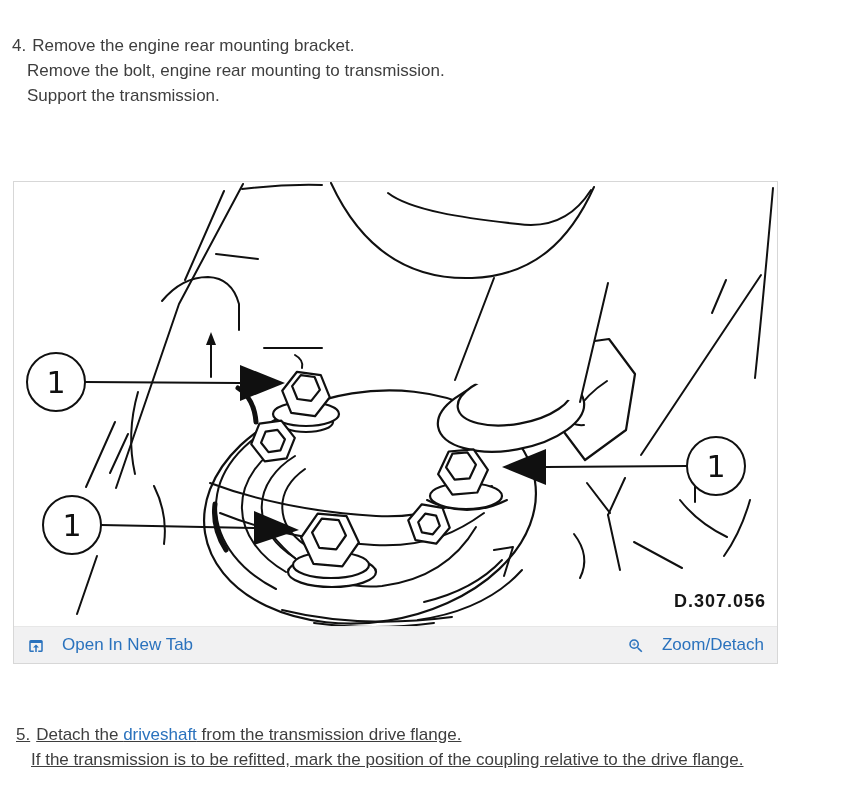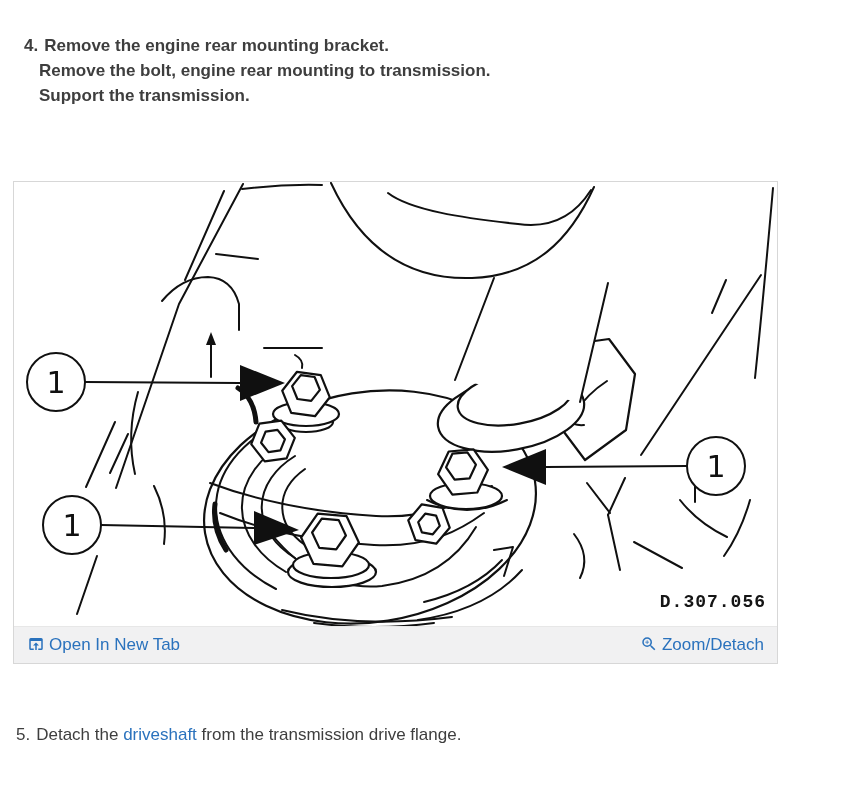--- a/index.html
+++ b/index.html
@@ -1,34 +1,34 @@
 <!DOCTYPE html>
 <html><head>
 <meta charset="utf-8">
 <style>
   html,body{margin:0;padding:0;background:#ffffff;}
   .page{position:relative;width:861px;height:788px;background:#ffffff;overflow:hidden;
         font-family:"Liberation Sans","DejaVu Sans",sans-serif;color:#3e3e3e;}
   .step{position:absolute;font-size:17px;line-height:25px;color:#3e3e3e;}
-  .step4{left:24px;top:33px;font-weight:bold;}
-  .step5{left:16px;top:722px;}
+  .step4{left:12px;top:33px;}
+  .step5{left:16px;top:722px;text-decoration:underline;}
   .step .line{white-space:nowrap;}
   .step .indent{padding-left:15px;}
   .step .num{margin-right:6px;}
   .inline-link{color:#2a72bd;text-decoration:none;cursor:pointer;}
   
   .figure-panel{position:absolute;left:13px;top:181px;width:765px;box-sizing:border-box;
                 border:1px solid #d7d7d7;background:#ffffff;}
   .figure-image{position:relative;width:763px;height:444px;background:#ffffff;}
   .figure-image svg{display:block;}
-  .ref-code{position:absolute;right:11px;bottom:14px;font-family:Liberation Mono, monospace;
+  .ref-code{position:absolute;right:11px;bottom:14px;font-family:Liberation Sans, sans-serif;
             font-weight:bold;font-size:18px;letter-spacing:1px;color:#151515;}
   .figure-toolbar{height:36px;background:#f1f1f2;border-top:1px solid #e7e7e7;
                   display:flex;align-items:center;justify-content:space-between;padding:0 13px;}
-  .tool-link{display:inline-flex;align-items:flex-start;gap:4px;font-size:17px;color:#2a72bd;
+  .tool-link{display:inline-flex;align-items:flex-end;gap:17px;font-size:17px;color:#2a72bd;
              text-decoration:none;cursor:pointer;}
   .tool-icon{display:inline-flex;align-items:center;}
   .tool-icon svg{display:block;}
   
   .ink{stroke:#101010;stroke-width:2;fill:none;stroke-linecap:round;stroke-linejoin:round;}
   .ink-thick{stroke:#101010;stroke-width:5;fill:none;stroke-linecap:round;}
   .white-fill{fill:#ffffff;stroke:#101010;stroke-width:2.2;stroke-linejoin:round;}
   .solid{fill:#101010;stroke:none;}
   .callout-circle{fill:#ffffff;stroke:#101010;stroke-width:2;}
   .callout-text{fill:#101010;font-family:"DejaVu Sans",sans-serif;font-size:30px;}
@@ -177,15 +177,16 @@
               <path d="M15.5 14h-.79l-.28-.27A6.471 6.471 0 0 0 16 9.5 6.5 6.5 0 1 0 9.5 16c1.61 0 3.09-.59 4.23-1.57l.27.28v.79l5 4.99L20.49 19l-4.99-5zm-6 0C7.01 14 5 11.99 5 9.5S7.01 5 9.5 5 14 7.01 14 9.5 11.99 14 9.5 14zm.5-7H9v2H7v1h2v2h1v-2h2V9h-2V7z"></path>
             </svg>
         </span>
         <span>Zoom/Detach</span>
       </a>
     </div>
   </div>
 
   <div class="step step5">
     <div class="line"><span class="num">5.</span><span>Detach the </span><a class="inline-link">driveshaft</a><span> from the transmission drive flange.</span></div>
+    <div class="line indent">If the transmission is to be refitted, mark the position of the coupling relative to the drive flange.</div>
   </div>
 
 </div>
 
 </body></html>

